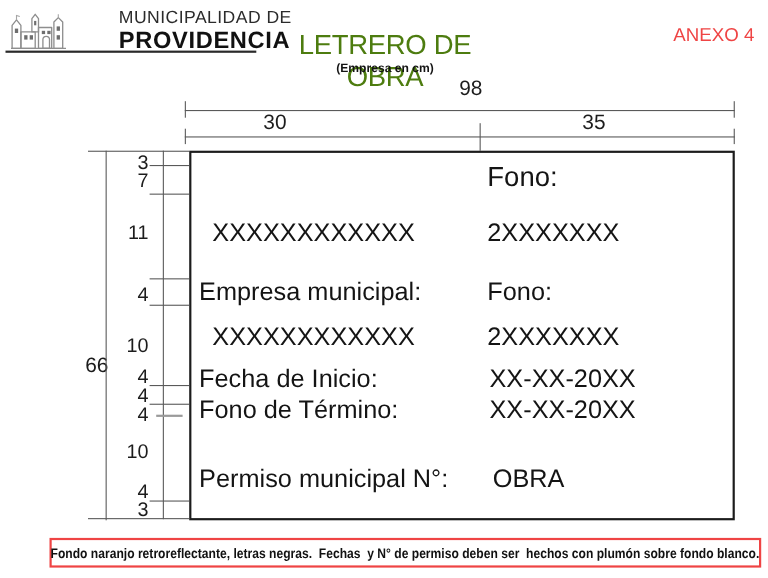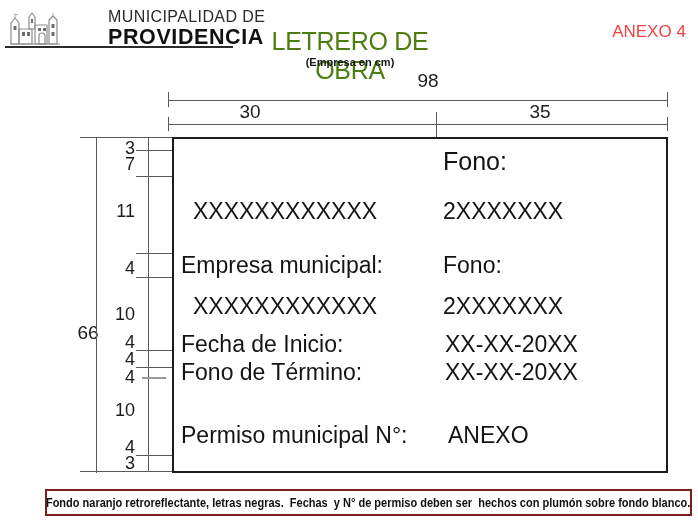--- a/index.html
+++ b/index.html
@@ -20,21 +20,21 @@
   .dtick{background:#5a5a5a;}
   .dlabel{font-size:19px;color:#1c1c1c;text-align:center;line-height:20px;}
   .seg-label{font-size:18px;color:#1c1c1c;text-align:right;line-height:20px;}
   
   .sign-box{border:2px solid #1c1c1c;background:#fff;box-sizing:border-box;}
   .sb{white-space:nowrap;color:#141414;line-height:1.1;}
   .sb-big{font-size:31px;}
   .sb-med{font-size:25px;}
   .sb-row{font-size:23px;}
   
-  .note-box{border:2px solid #7f1d1d;box-sizing:border-box;display:flex;align-items:center;justify-content:center;background:#fff;}
+  .note-box{border:2px solid #ef4444;box-sizing:border-box;display:flex;align-items:center;justify-content:center;background:#fff;}
   .note-text{font-size:12.5px;font-weight:700;color:#111;white-space:pre;transform:scaleX(.88);transform-origin:center;}
 </style>
 </head>
 <body>
 
 <div class="page">
 
   <svg class="abs" style="left:8px;top:8px;" width="56" height="40" viewBox="0 0 56 40">
     <g fill="none" stroke="#8e8e8e" stroke-width="1.2" stroke-linejoin="round">
       <path d="M3 15 L7 10 L11 15 L11 36 L3 36 Z"></path>
@@ -123,19 +123,19 @@
   <div class="abs sb sb-row" style="left:193px;top:294px;">XXXXXXXXXXXX</div>
   <div class="abs sb sb-row" style="left:443px;top:294px;">2XXXXXXX</div>
 
   <div class="abs sb sb-row" style="left:181px;top:332px;">Fecha de Inicio:</div>
   <div class="abs sb sb-row" style="left:445px;top:332px;">XX-XX-20XX</div>
 
   <div class="abs sb sb-row" style="left:181px;top:360px;">Fono de Término:</div>
   <div class="abs sb sb-row" style="left:445px;top:360px;">XX-XX-20XX</div>
 
   <div class="abs sb sb-row" style="left:181px;top:423px;">Permiso municipal N°:</div>
-  <div class="abs sb sb-row" style="left:448px;top:423px;">ANEXO</div>
+  <div class="abs sb sb-row" style="left:448px;top:423px;">OBRA</div>
 
   <div class="abs note-box" style="left:45px;top:489px;width:647px;height:27px;">
     <span class="note-text">Fondo naranjo retroreflectante, letras negras.  Fechas  y N° de permiso deben ser  hechos con plumón sobre fondo blanco.</span>
   </div>
 
 </div>
 
 </body></html>

